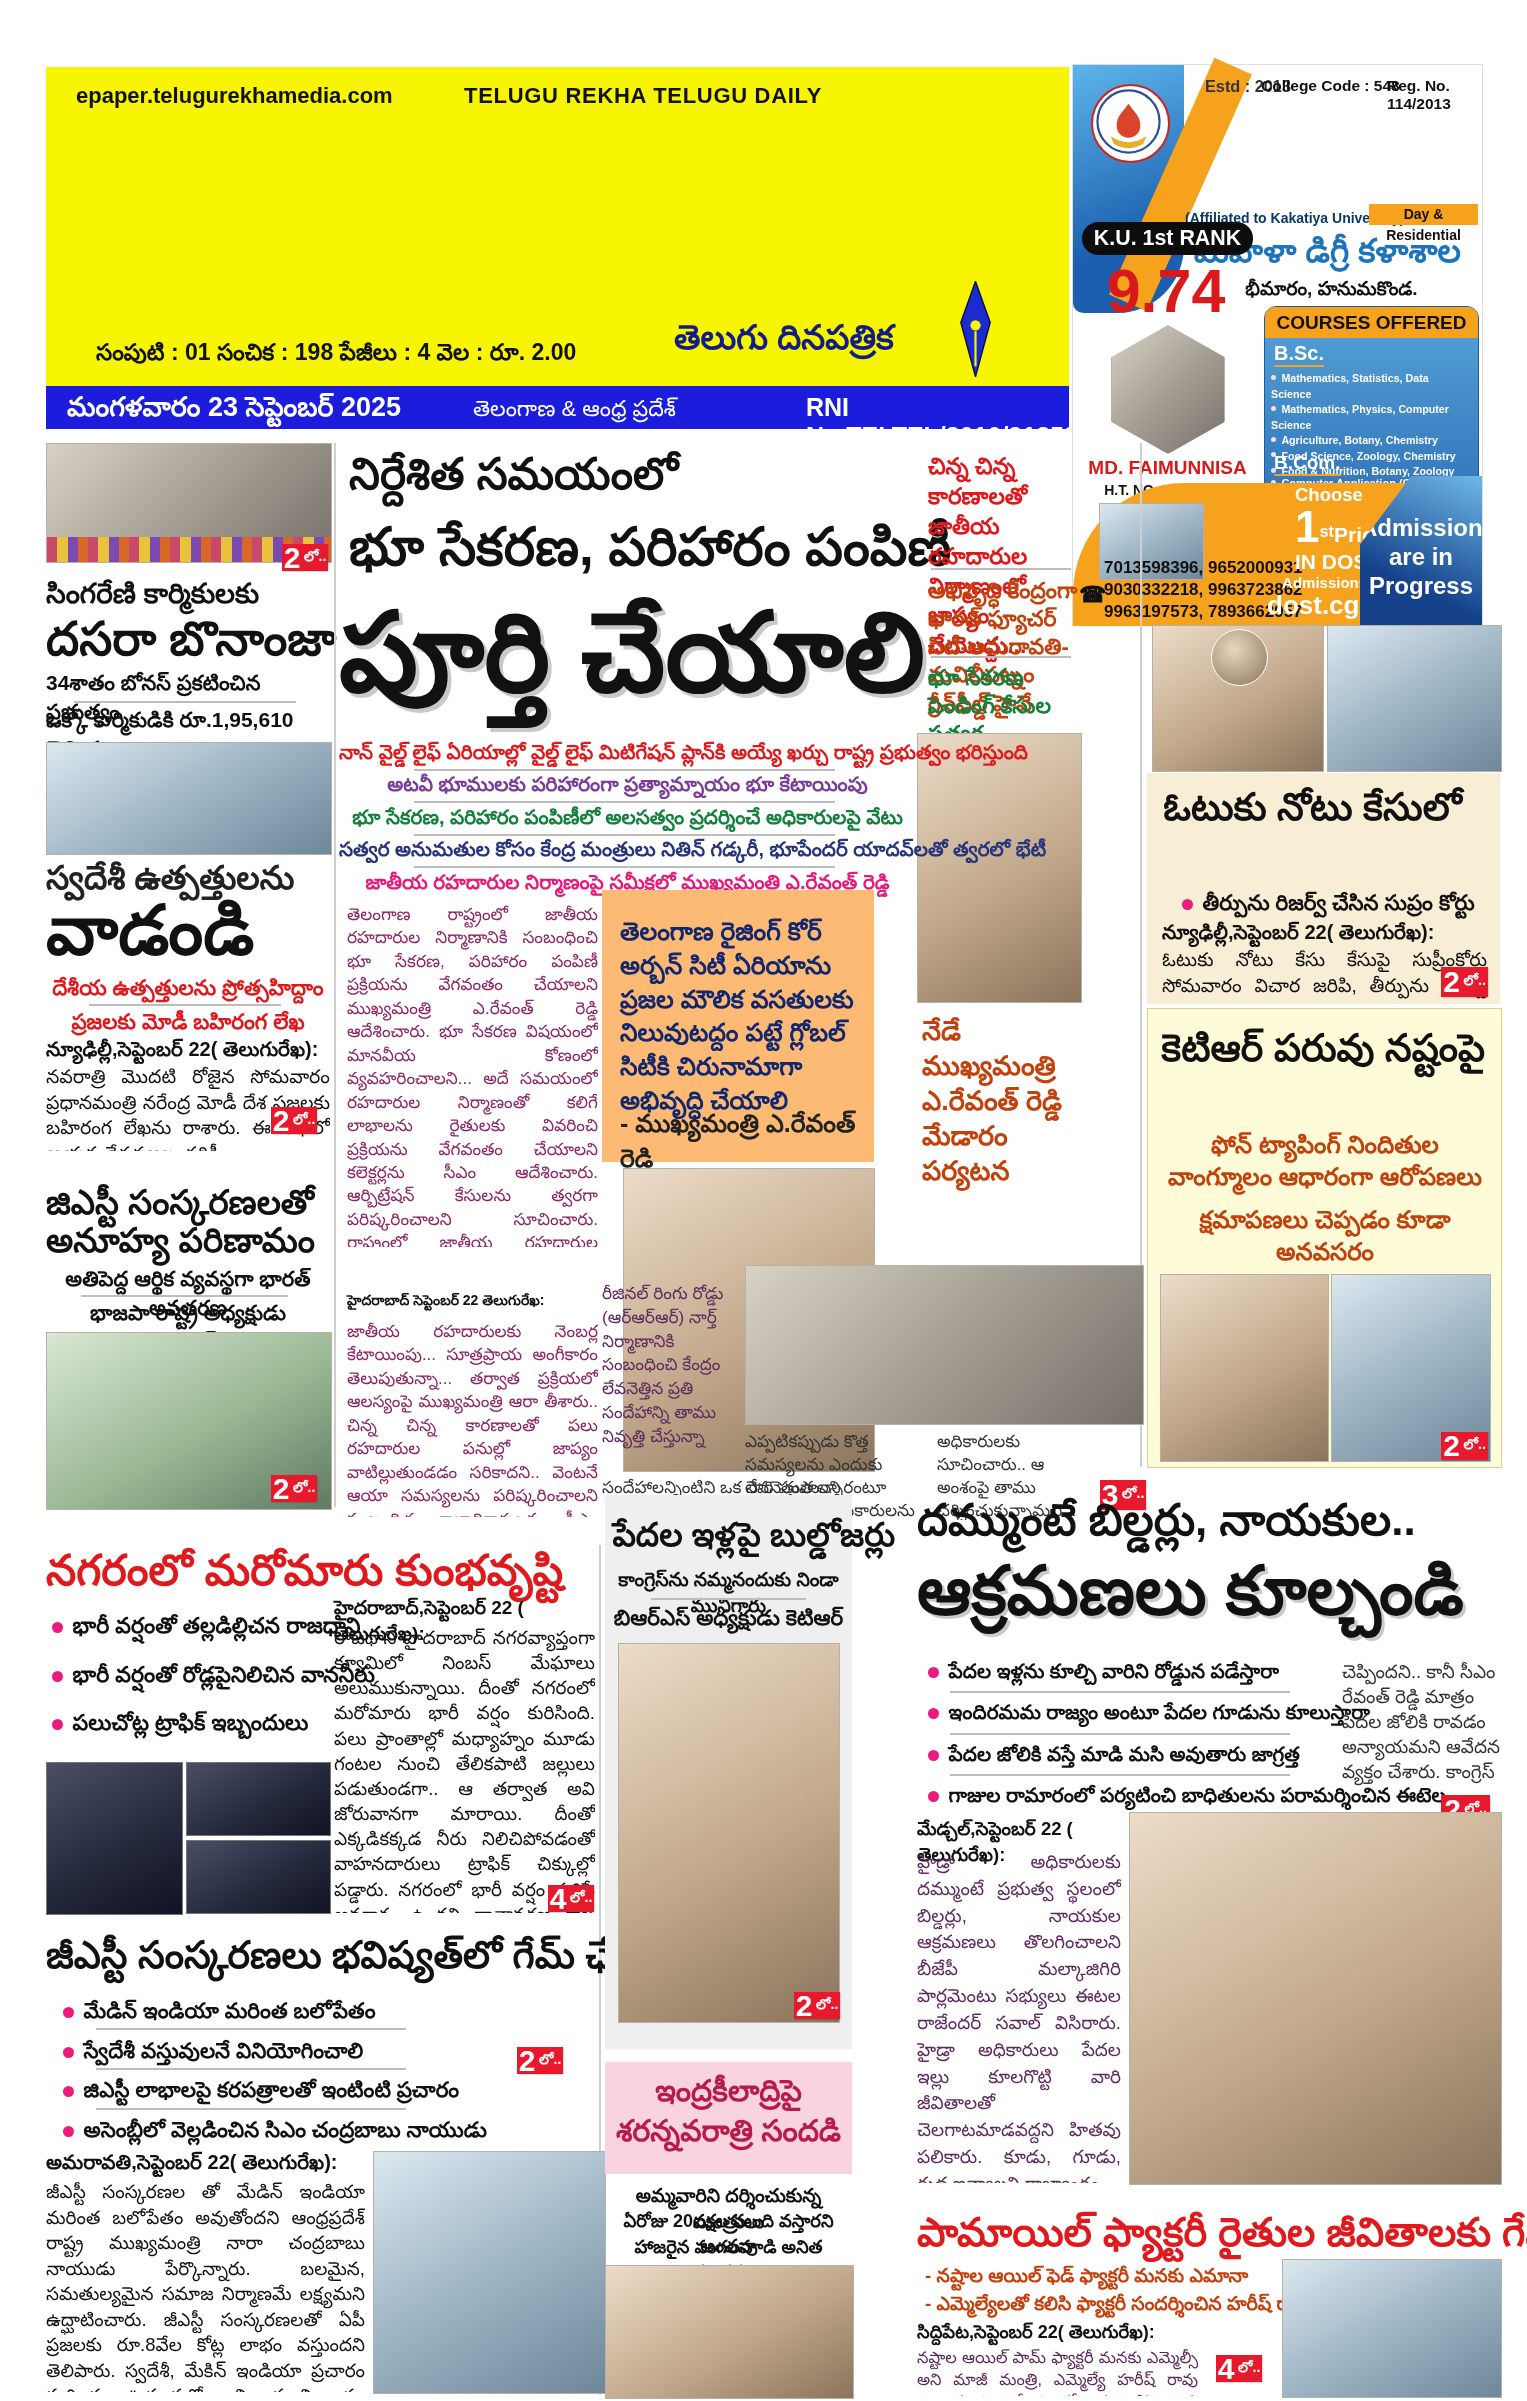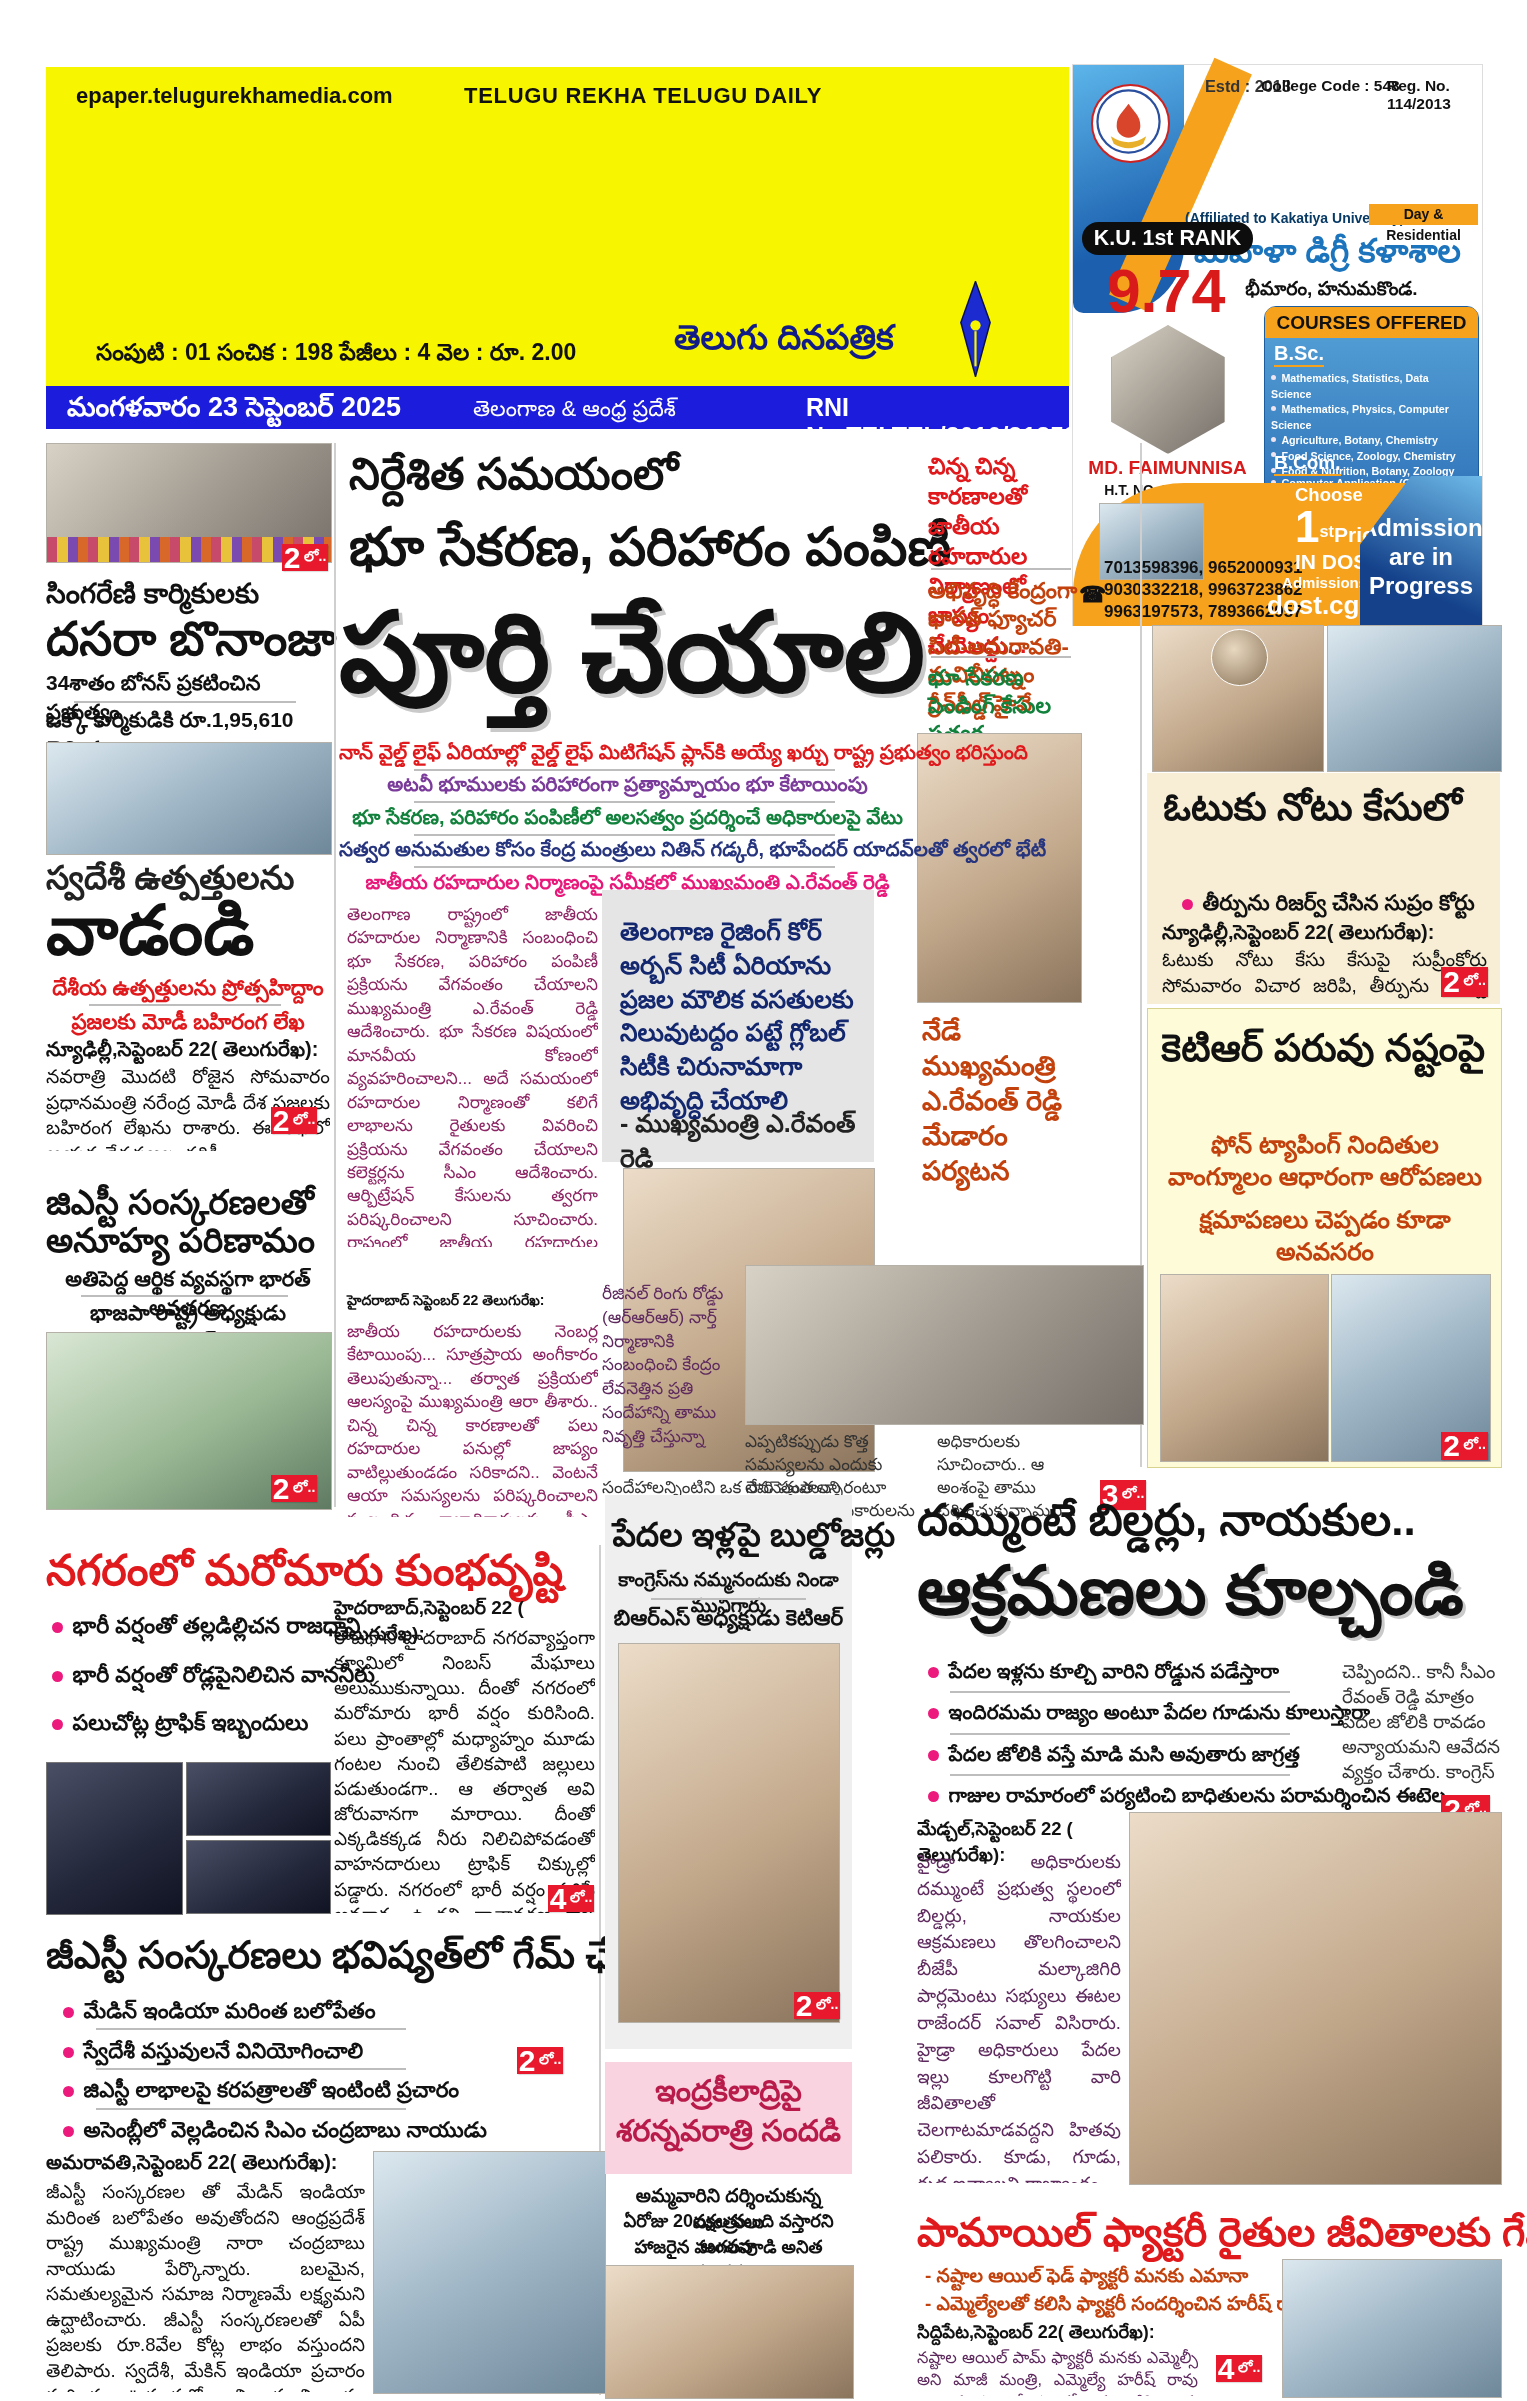--- a/index.html
+++ b/index.html
@@ -174,21 +174,21 @@
 <div class="abs b ctr green nw" style="left:339px;top:806px;width:577px;font-size:20px">భూ సేకరణ, పరిహారం పంపిణీలో అలసత్వం ప్రదర్శించే అధికారులపై వేటు</div>
 <div class="abs hrule" style="left:414px;top:834px;width:421px"></div>
 <div class="abs b ctr navy nw" style="left:339px;top:838px;width:577px;font-size:20px">సత్వర అనుమతుల కోసం కేంద్ర మంత్రులు నితిన్ గడ్కరీ, భూపేందర్ యాదవ్‌లతో త్వరలో భేటీ</div>
 <div class="abs hrule" style="left:414px;top:866px;width:421px"></div>
 <div class="abs b ctr pink nw" style="left:339px;top:871px;width:577px;font-size:20px">జాతీయ రహదారుల నిర్మాణంపై సమీక్షలో ముఖ్యమంత్రి ఎ.రేవంత్ రెడ్డి</div>
 
 <div class="abs jst maroon" style="left:347px;top:903px;width:251px;height:344px;font-size:17px;line-height:1.38;overflow:hidden">తెలంగాణ రాష్ట్రంలో జాతీయ రహదారుల నిర్మాణానికి సంబంధించి భూ సేకరణ, పరిహారం పంపిణీ ప్రక్రియను వేగవంతం చేయాలని ముఖ్యమంత్రి ఎ.రేవంత్ రెడ్డి ఆదేశించారు. భూ సేకరణ విషయంలో మానవీయ కోణంలో వ్యవహరించాలని... అదే సమయంలో రహదారుల నిర్మాణంతో కలిగే లాభాలను రైతులకు వివరించి ప్రక్రియను వేగవంతం చేయాలని కలెక్టర్లను సీఎం ఆదేశించారు. ఆర్బిట్రేషన్ కేసులను త్వరగా పరిష్కరించాలని సూచించారు. రాష్ట్రంలో జాతీయ రహదారుల నిర్మాణం.. అనుమతుల జారీ, నూతన ప్రతిపాదనలకు ఆమోదం తదితర అంశాలపై ప్రత్యేక దృష్టి సారించిన ముఖ్యమంత్రి ఎ.రేవంత్ రెడ్డి భారత జాతీయ రహదారుల ప్రాధికార సంస్థ (ఎన్‌హెచ్‌ఏఐ), జాతీయ రహదారుల విభాగం (ఎన్‌హెచ్), జాతీయ రహదారులు, రోడ్డు రవాణా మంత్రిత్వ శాఖ (మోర్త్), రహదారులు, భవనాల శాఖ, అటవీ శాఖ అధికారులతో సచివాలయంలో సోమవారం సమీక్ష నిర్వహించారు.</div>
 <div class="abs b" style="left:347px;top:1292px;width:251px;font-size:14px">హైదరాబాద్ సెప్టెంబర్ 22 తెలుగురేఖ:</div>
 <div class="abs jst maroon" style="left:347px;top:1320px;width:251px;height:197px;font-size:17px;line-height:1.38;overflow:hidden">జాతీయ రహదారులకు నెంబర్ల కేటాయింపు... సూత్రప్రాయ అంగీకారం తెలుపుతున్నా... తర్వాత ప్రక్రియలో ఆలస్యంపై ముఖ్యమంత్రి ఆరా తీశారు.. చిన్న చిన్న కారణాలతో పలు రహదారుల పనుల్లో జాప్యం వాటిల్లుతుండడం సరికాదని.. వెంటనే ఆయా సమస్యలను పరిష్కరించాలని సంబంధిత శాఖాధికారులకు సీఎం సూచించారు. భూ సేకరణను వేగవంతం చేసి పరిహారం తక్షణమే అందేలా చూడాలని సీఎం అధికారులను ఆదేశించారు. నిర్మాణంలో ఉన్న ప్రాజెక్టుల</div>
 
-<div class="abs" style="left:602px;top:890px;width:272px;height:272px;background:#e5e5e5">
+<div class="abs" style="left:602px;top:890px;width:272px;height:272px;background:#fdba74">
   <div class="abs b" style="left:18px;top:25px;width:237px;font-size:25px;line-height:1.35;color:#13276e">తెలంగాణ రైజింగ్ కోర్ అర్బన్ సిటీ ఏరియాను ప్రజల మౌలిక వసతులకు నిలువుటద్దం పట్టే గ్లోబల్ సిటీకి చిరునామాగా అభివృద్ధి చేయాలి</div>
   <div class="abs b" style="left:18px;top:219px;width:237px;font-size:25px;color:#222">- ముఖ్యమంత్రి ఎ.రేవంత్ రెడ్డి</div>
 </div>
 <div class="abs photow" style="left:623px;top:1168px;width:250px;height:302px"></div>
 
 <div class="abs body-p" style="left:602px;top:1282px;width:137px;height:188px;font-size:17px;line-height:1.4;overflow:hidden">రీజినల్ రింగు రోడ్డు (ఆర్‌ఆర్‌ఆర్) నార్త్ నిర్మాణానికి సంబంధించి కేంద్రం లేవనెత్తిన ప్రతి సందేహాన్ని తాము నివృత్తి చేస్తున్నా</div>
 <div class="abs photo" style="left:745px;top:1265px;width:397px;height:158px"></div>
 <div class="abs" style="left:745px;top:1431px;width:181px;height:89px;font-size:17px;line-height:1.35;color:#333;overflow:hidden">ఎప్పటికప్పుడు కొత్త సమస్యలను ఎందుకు లేవనెత్తుతున్నారంటూ ఎన్‌హెచ్ఏఐ అధికారులను సీఎం రేవంత్ రెడ్డి ప్రశ్నించారు.</div>
 <div class="abs" style="left:937px;top:1431px;width:159px;height:89px;font-size:17px;line-height:1.35;color:#333;overflow:hidden">అధికారులకు సూచించారు.. ఆ అంశంపై తాము చర్చించుకున్నామని... ఎటువంటి సందేహాలు లేవని, ఏవైనా ఉంటే</div>
 <div class="abs" style="left:602px;top:1478px;width:244px;font-size:17px;color:#333">సందేహాలన్నింటిని ఒక సారి పంపాలని</div>

